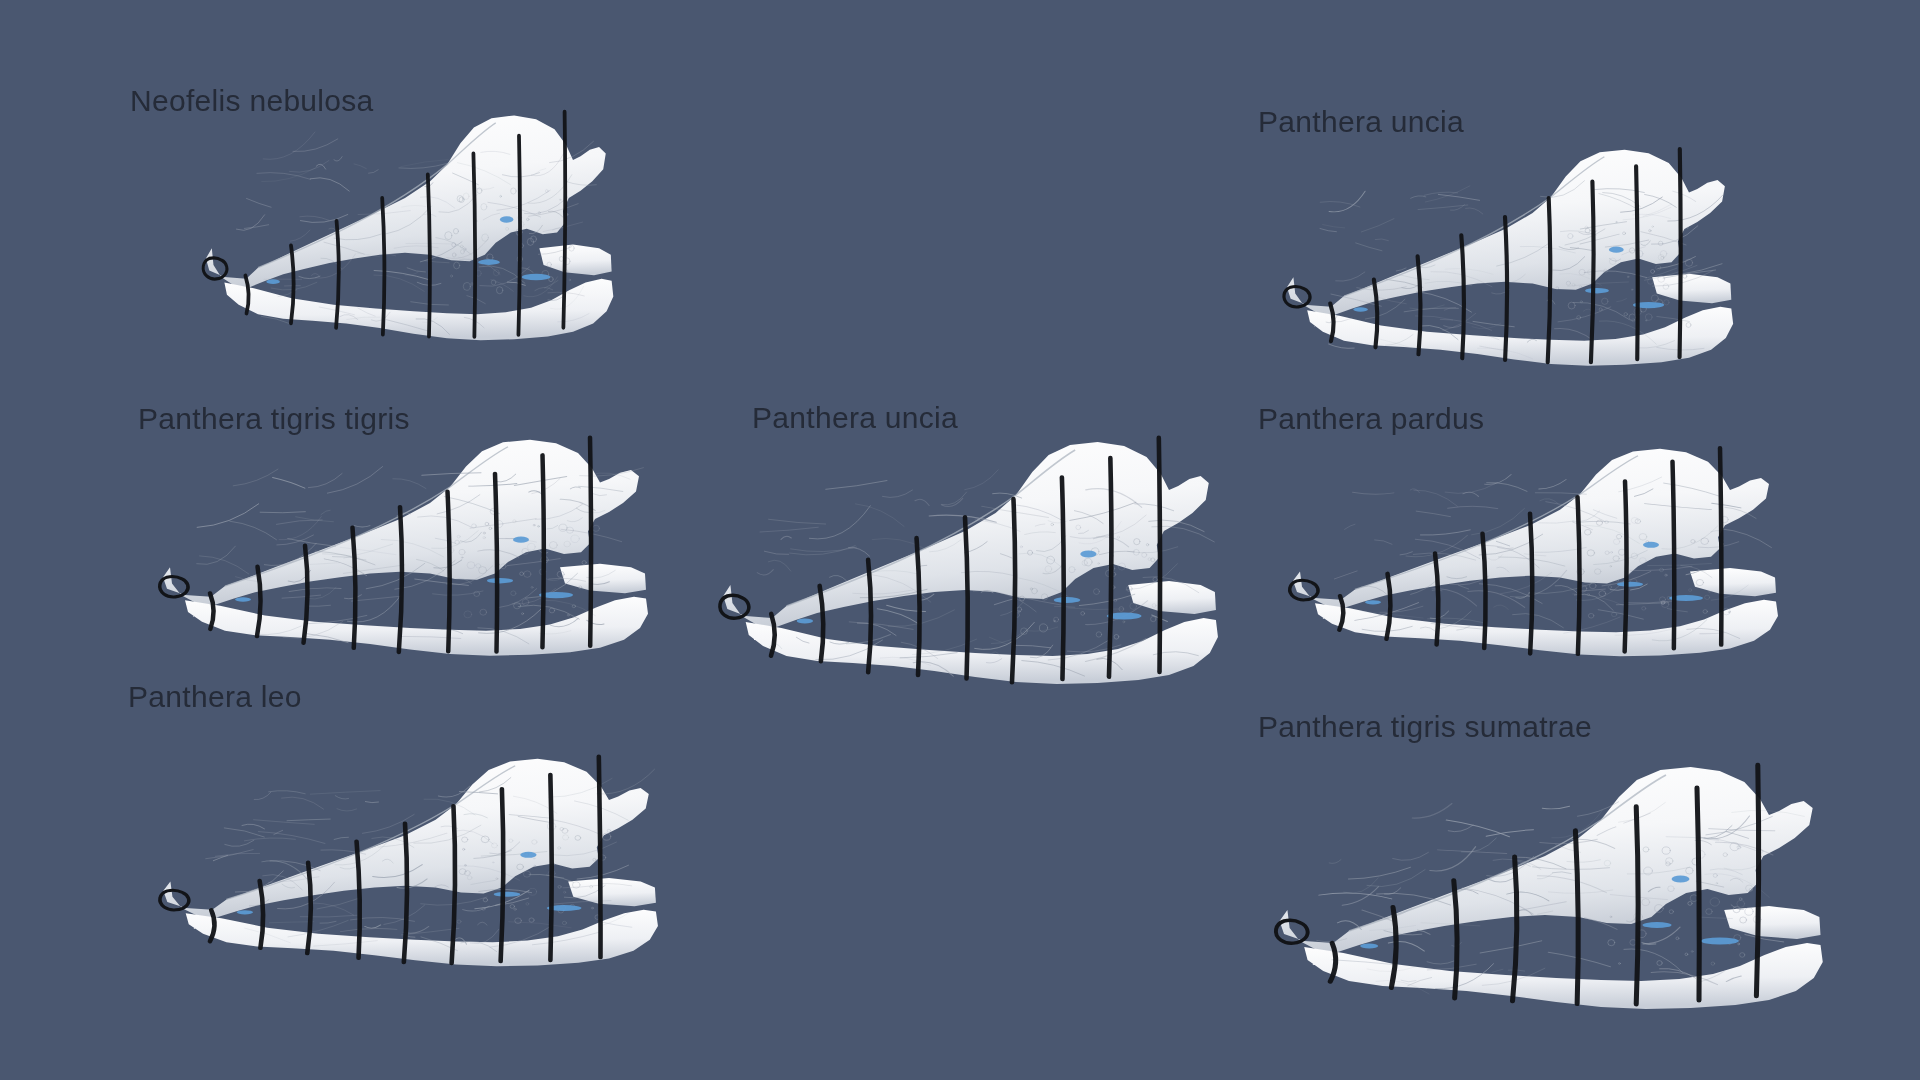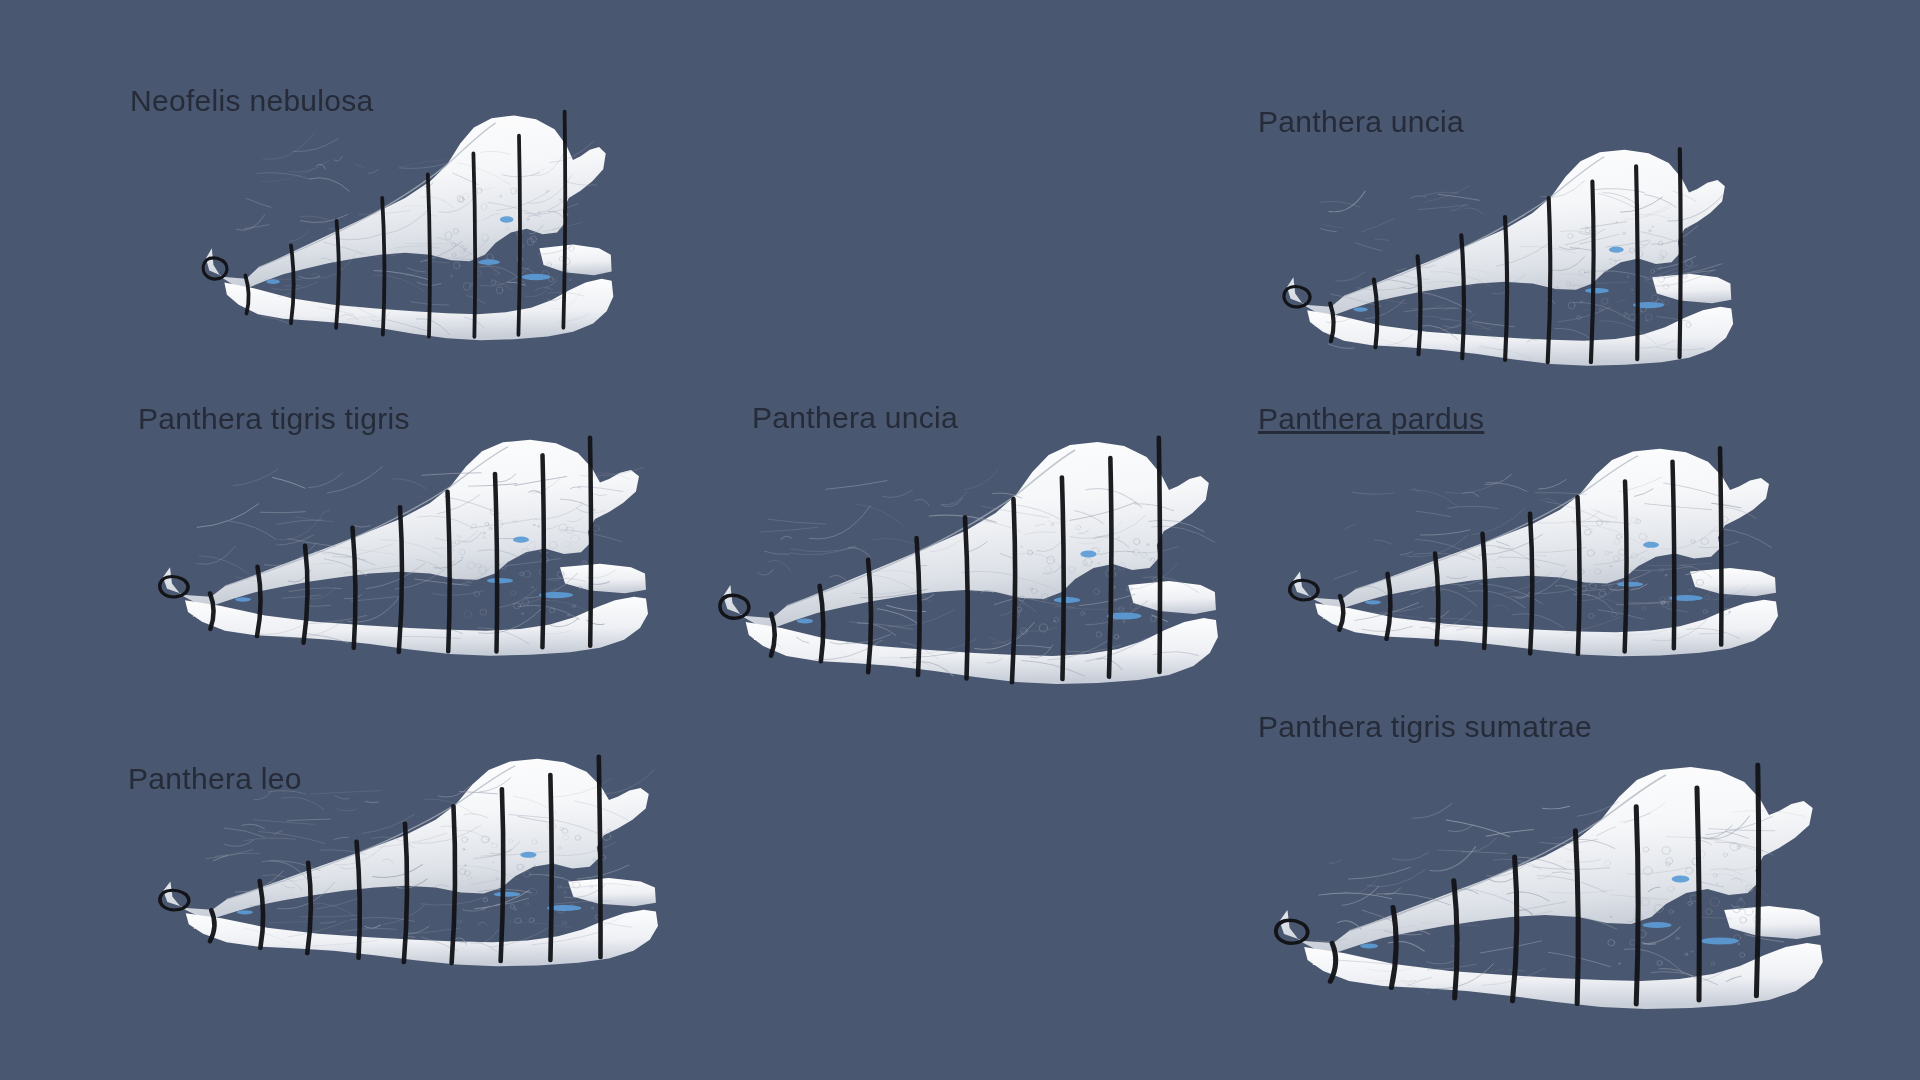--- a/index.html
+++ b/index.html
@@ -49,25 +49,25 @@
 
   <div class="panel" style="left:0;top:0;">
     <div class="panel-label" style="left:128px;top:404px;margin-left:10px;">Panthera tigris tigris</div>
   </div>
 
   <div class="panel" style="left:0;top:0;">
     <div class="panel-label" style="left:724px;top:403px;margin-left:28px;">Panthera uncia</div>
   </div>
 
   <div class="panel" style="left:0;top:0;">
-    <div class="panel-label" style="left:1258px;top:404px;text-decoration:underline;">Panthera pardus</div>
+    <div class="panel-label" style="left:1258px;top:404px;">Panthera pardus</div>
   </div>
 
   <div class="panel" style="left:0;top:0;">
-    <div class="panel-label" style="left:128px;top:764px;">Panthera leo</div>
+    <div class="panel-label" style="left:128px;top:682px;">Panthera leo</div>
   </div>
 
   <div class="panel" style="left:0;top:0;">
     <div class="panel-label" style="left:1258px;top:712px;">Panthera tigris sumatrae</div>
   </div>
 
   <svg id="skull-layer" width="1920" height="1080" viewBox="0 0 1920 1080" style="position:absolute;left:0;top:0;">
     <defs>
       <linearGradient id="boneGrad" x1="0" y1="0" x2="0.25" y2="1">
         <stop offset="0%" stop-color="#ffffff"></stop>

